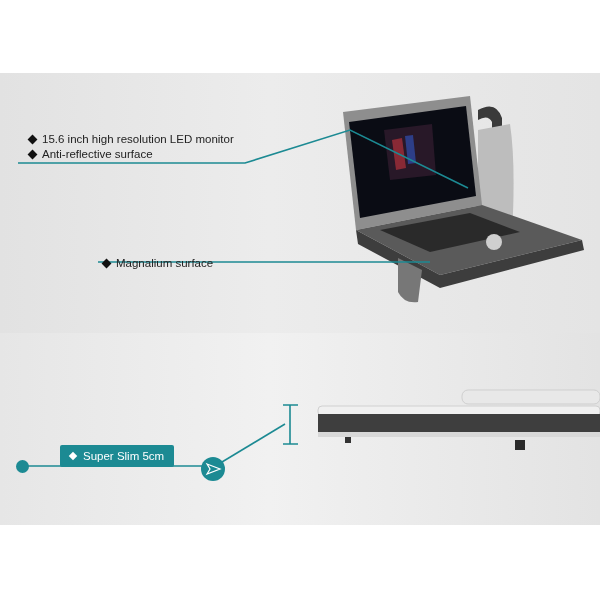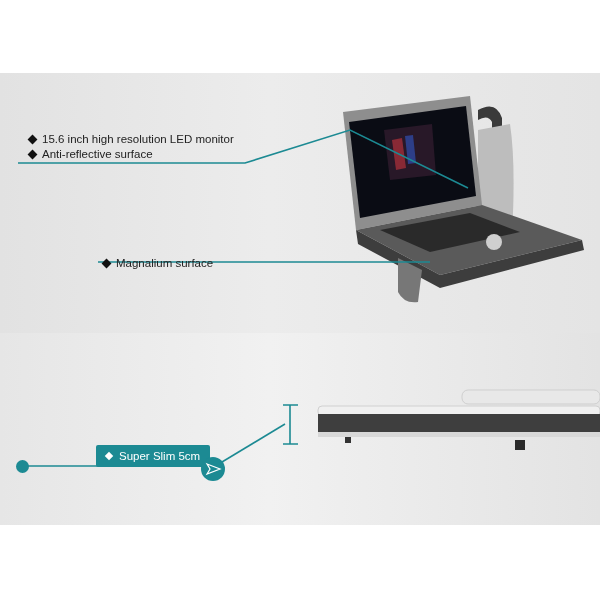--- a/index.html
+++ b/index.html
@@ -3,21 +3,21 @@
 <meta charset="utf-8">
 <style>
   html,body{margin:0;padding:0;background:#ffffff;}
   body{width:600px;height:600px;position:relative;overflow:hidden;font-family:"Liberation Sans","DejaVu Sans",sans-serif;}
   .panel{position:absolute;left:0;width:600px;}
   .panel-top{top:73px;height:260px;background:linear-gradient(90deg,#e2e2e2 0%,#ececec 45%,#e4e4e4 100%);}
   .panel-bottom{top:333px;height:192px;background:linear-gradient(90deg,#e6e6e6 0%,#f1f1f1 45%,#e3e3e3 100%);}
   .feat{position:absolute;font-size:11.5px;color:#222;white-space:nowrap;line-height:15px;}
   .feat .dia{display:inline-block;width:7px;height:7px;background:#111;transform:rotate(45deg);margin:0 6px 1px 2px;vertical-align:middle;}
   svg.lines{position:absolute;left:0;top:0;width:600px;height:600px;pointer-events:none;}
-  .badge{position:absolute;left:60px;top:445px;height:22px;padding:0 10px 0 8px;background:#1c8a93;color:#fff;font-size:11.5px;line-height:22px;border-radius:2px;white-space:nowrap;margin-left:36px;}
+  .badge{position:absolute;left:60px;top:445px;height:22px;padding:0 10px 0 8px;background:#1c8a93;color:#fff;font-size:11.5px;line-height:22px;border-radius:2px;white-space:nowrap;}
   .badge .dia{display:inline-block;width:6px;height:6px;background:#fff;transform:rotate(45deg);margin:0 7px 1px 2px;vertical-align:middle;}
   .dot{position:absolute;left:16px;top:460px;width:13px;height:13px;border-radius:50%;background:#1c8a93;}
   .send{position:absolute;left:201px;top:457px;width:24px;height:24px;border-radius:50%;background:#1c8a93;}
 </style>
 </head>
 <body>
 
 <div class="panel panel-top"></div>
 <div class="panel panel-bottom"></div>
 

